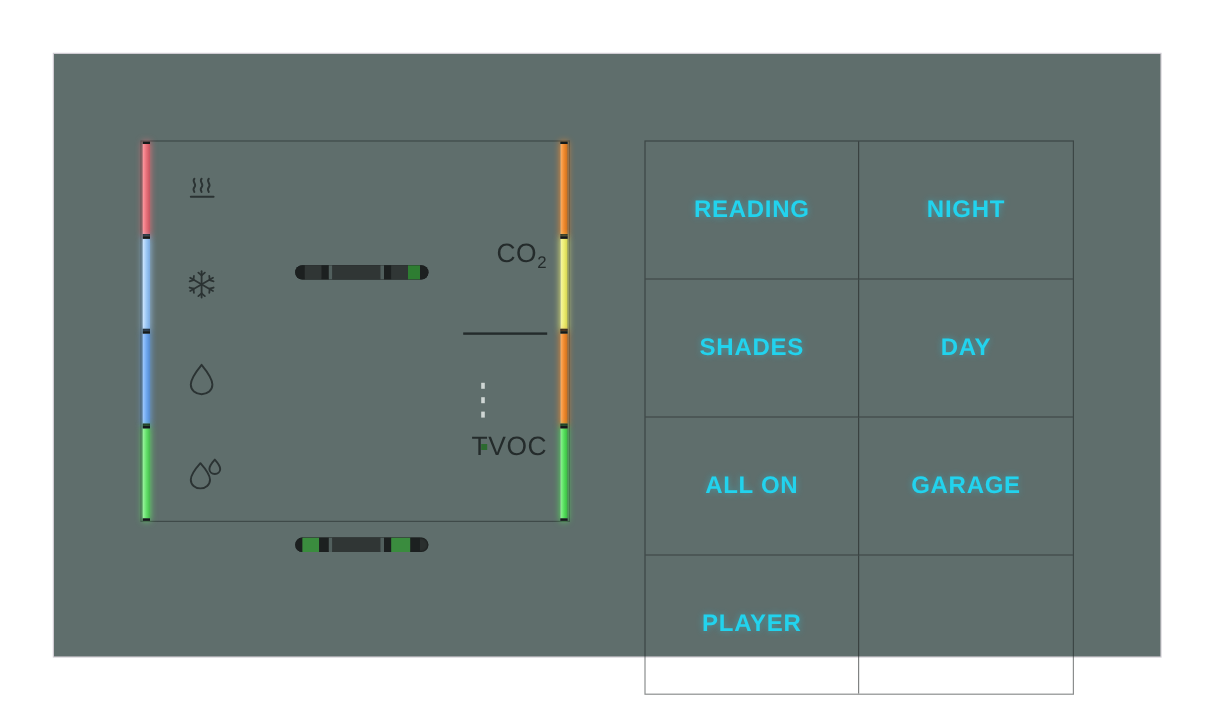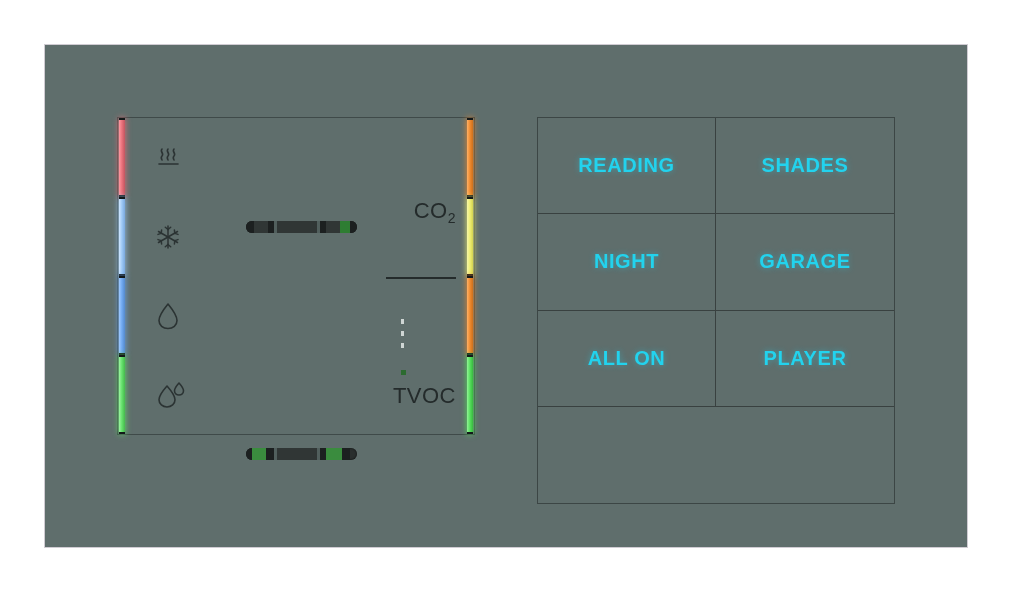--- a/index.html
+++ b/index.html
@@ -89,21 +89,21 @@
     flex: 1 1 0;
     display: flex;
     align-items: center;
     justify-content: flex-end;
     color: #242b2b;
     font-size: 22px;
     letter-spacing: 0.5px;
   }
   .label-cell.q2 { align-items: flex-start; padding-top: 4px; }
   .label-cell.q3 { align-items: flex-start; padding-top: 4px; }
-  .label-cell.q4 { align-items: center; padding-top: 6px; }
+  .label-cell.q4 { align-items: flex-start; padding-top: 6px; }
   .lbl-sub { font-size: 14px; vertical-align: sub; }
   .dash {
     width: 70px;
     height: 2px;
     background: #242b2b;
   }
 
   
   .slider {
     position: absolute;
@@ -128,21 +128,21 @@
   .slider .mid { background: #303635; }
   .slider .lit { background: #2e7d32; }
   .slider .lit2 { background: #3a8c3e; }
 
   
   #scenes-module {
     position: absolute;
     left: 492px;
     top: 72px;
     width: 358px;
-    height: 387px;
+    height: 462px;
     border: 1px solid rgba(25,30,30,0.5);
     box-sizing: border-box;
     display: grid;
     grid-template-columns: 1fr 1fr;
     grid-template-rows: repeat(4, 1fr);
   }
   .scene-btn {
     display: flex;
     align-items: center;
     justify-content: center;
@@ -277,30 +277,33 @@
       <div class="seg lit2" style="width:16px"></div>
       <div class="seg dark" style="width:8px"></div>
     </div>
   </div>
 
   <div id="scenes-module">
     <div class="scene-btn">
         <span>READING</span>
       </div>
     <div class="scene-btn">
+        <span>NIGHT</span>
+      </div>
+    <div class="scene-btn">
         <span>SHADES</span>
       </div>
     <div class="scene-btn">
-        <span>NIGHT</span>
+        <span>DAY</span>
+      </div>
+    <div class="scene-btn">
+        <span>ALL ON</span>
       </div>
     <div class="scene-btn">
         <span>GARAGE</span>
-      </div>
-    <div class="scene-btn">
-        <span>ALL ON</span>
       </div>
     <div class="scene-btn">
         <span>PLAYER</span>
       </div>
   </div>
 
   <div class="pin" id="pin-a"></div>
   <div class="pin" id="pin-b"></div>
   <div class="pin" id="pin-c"></div>
   <div class="pin" id="pin-d"></div>

